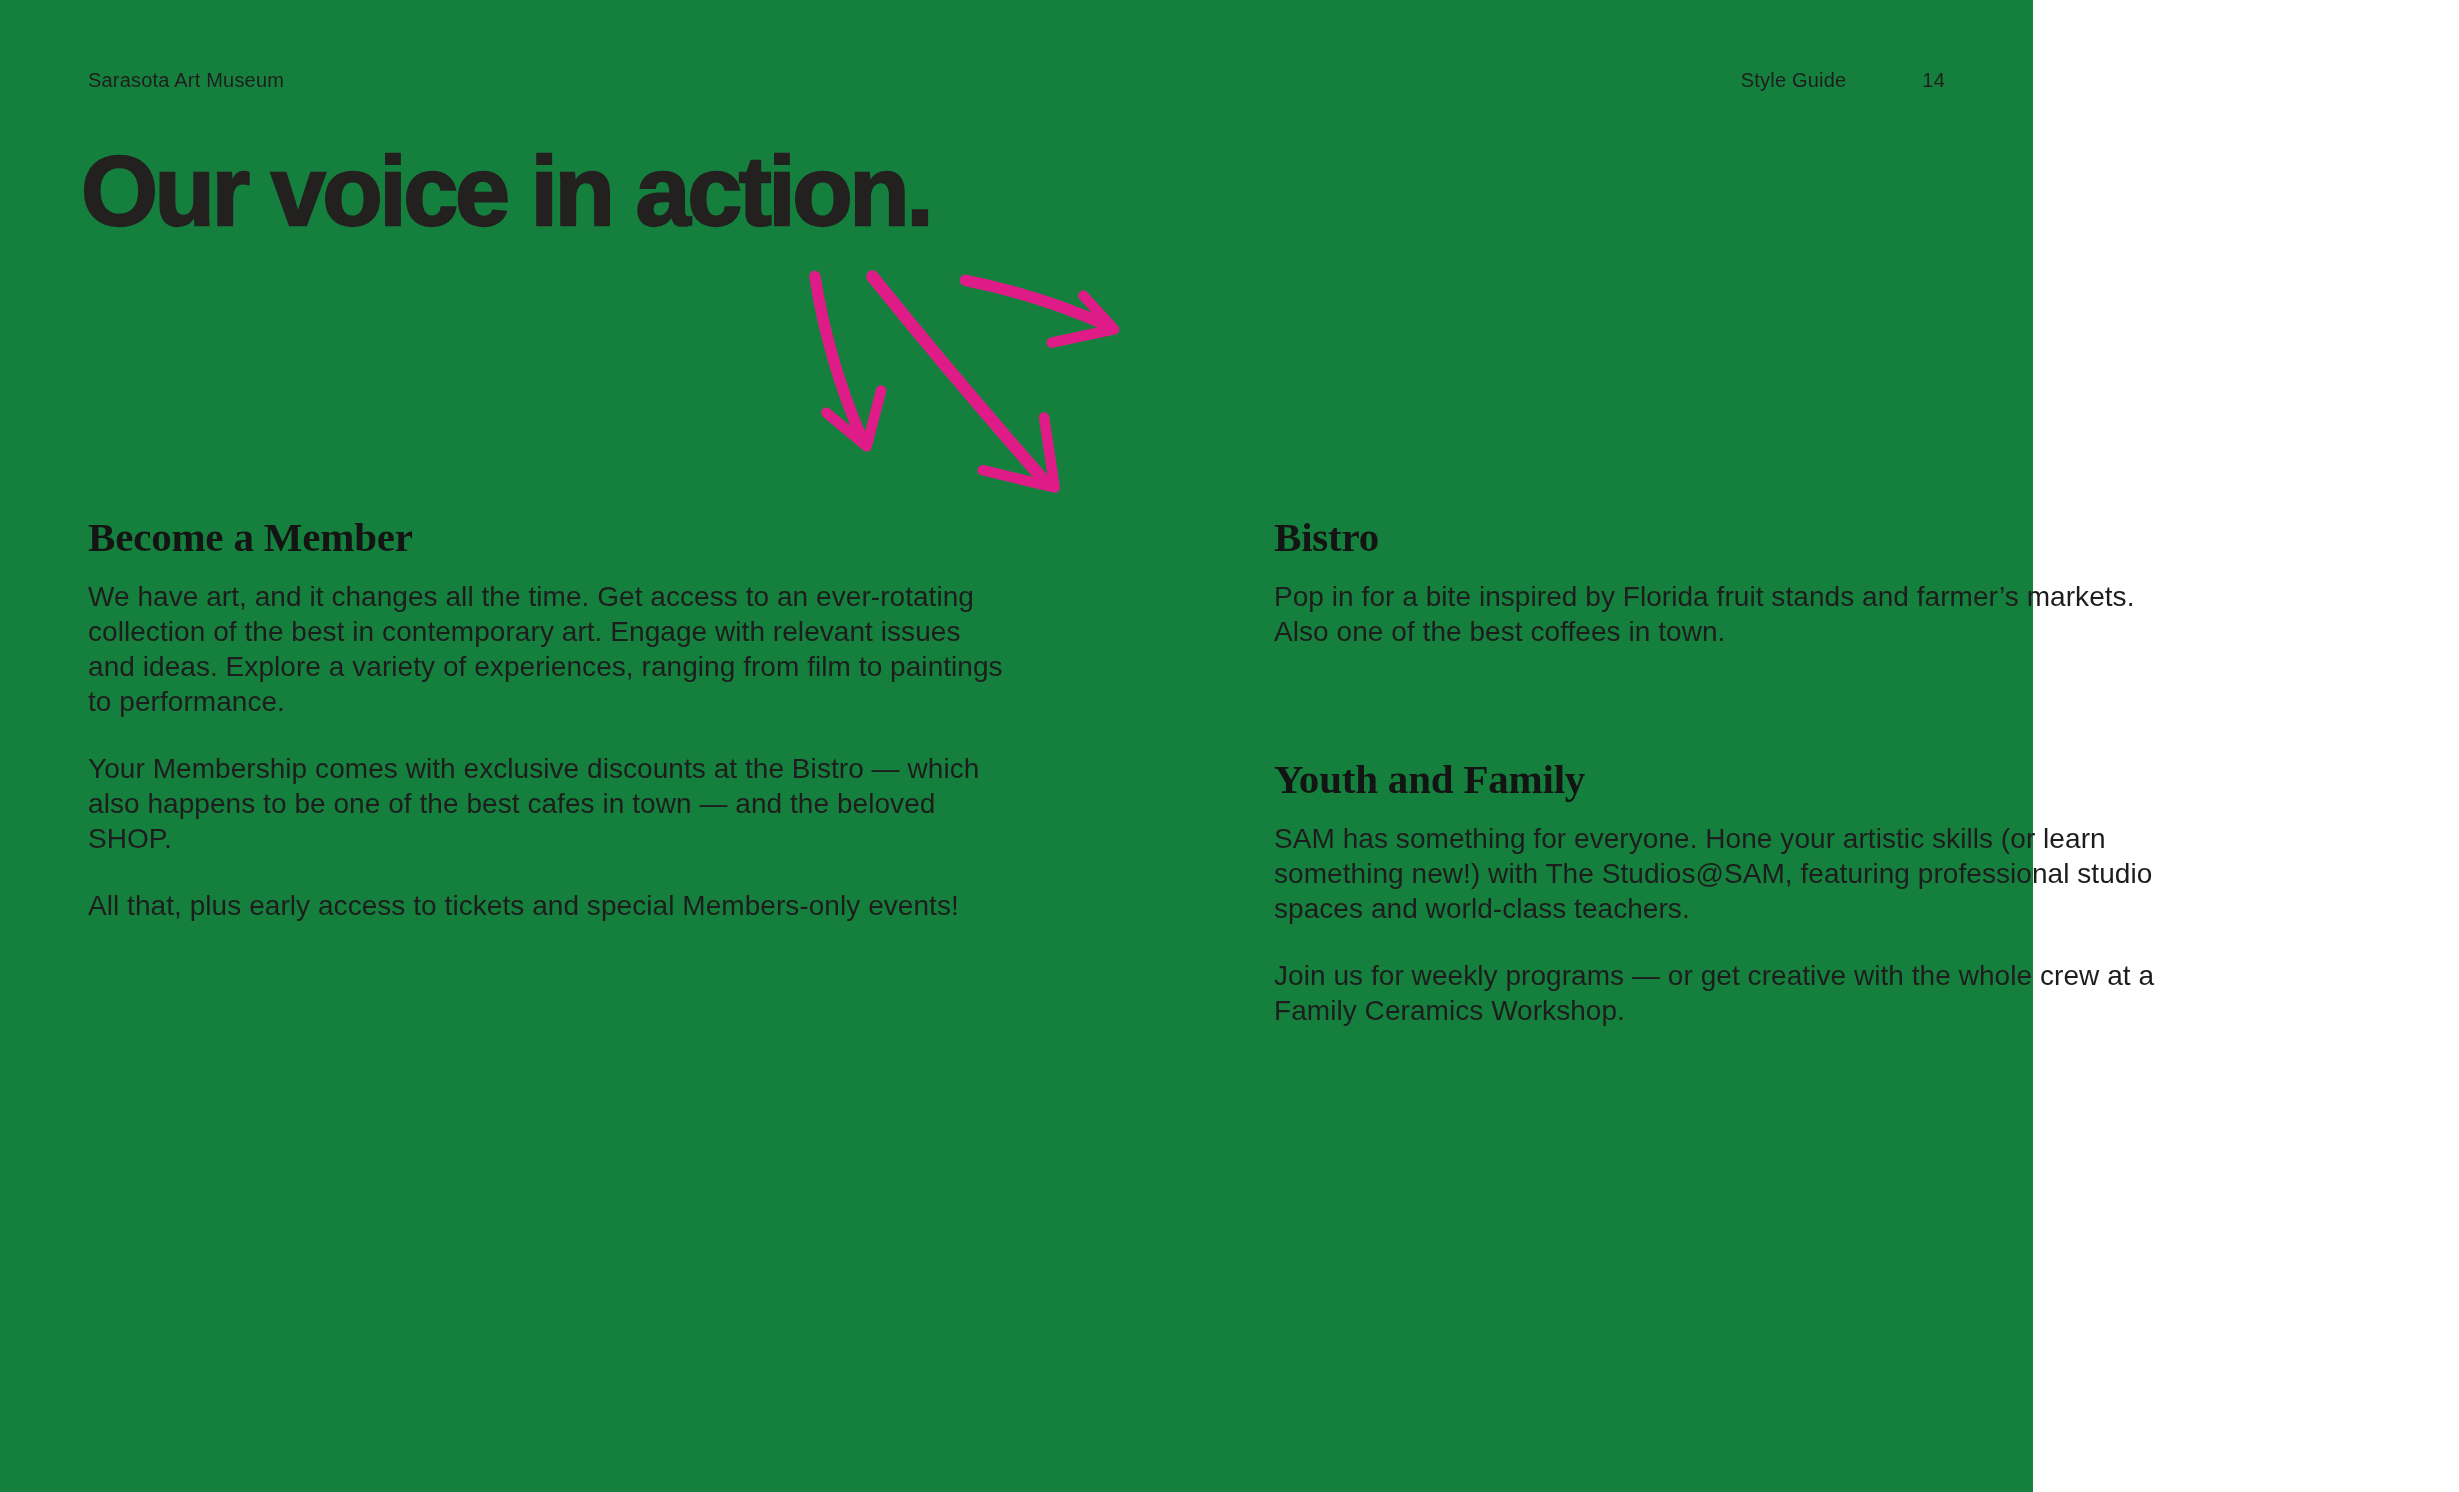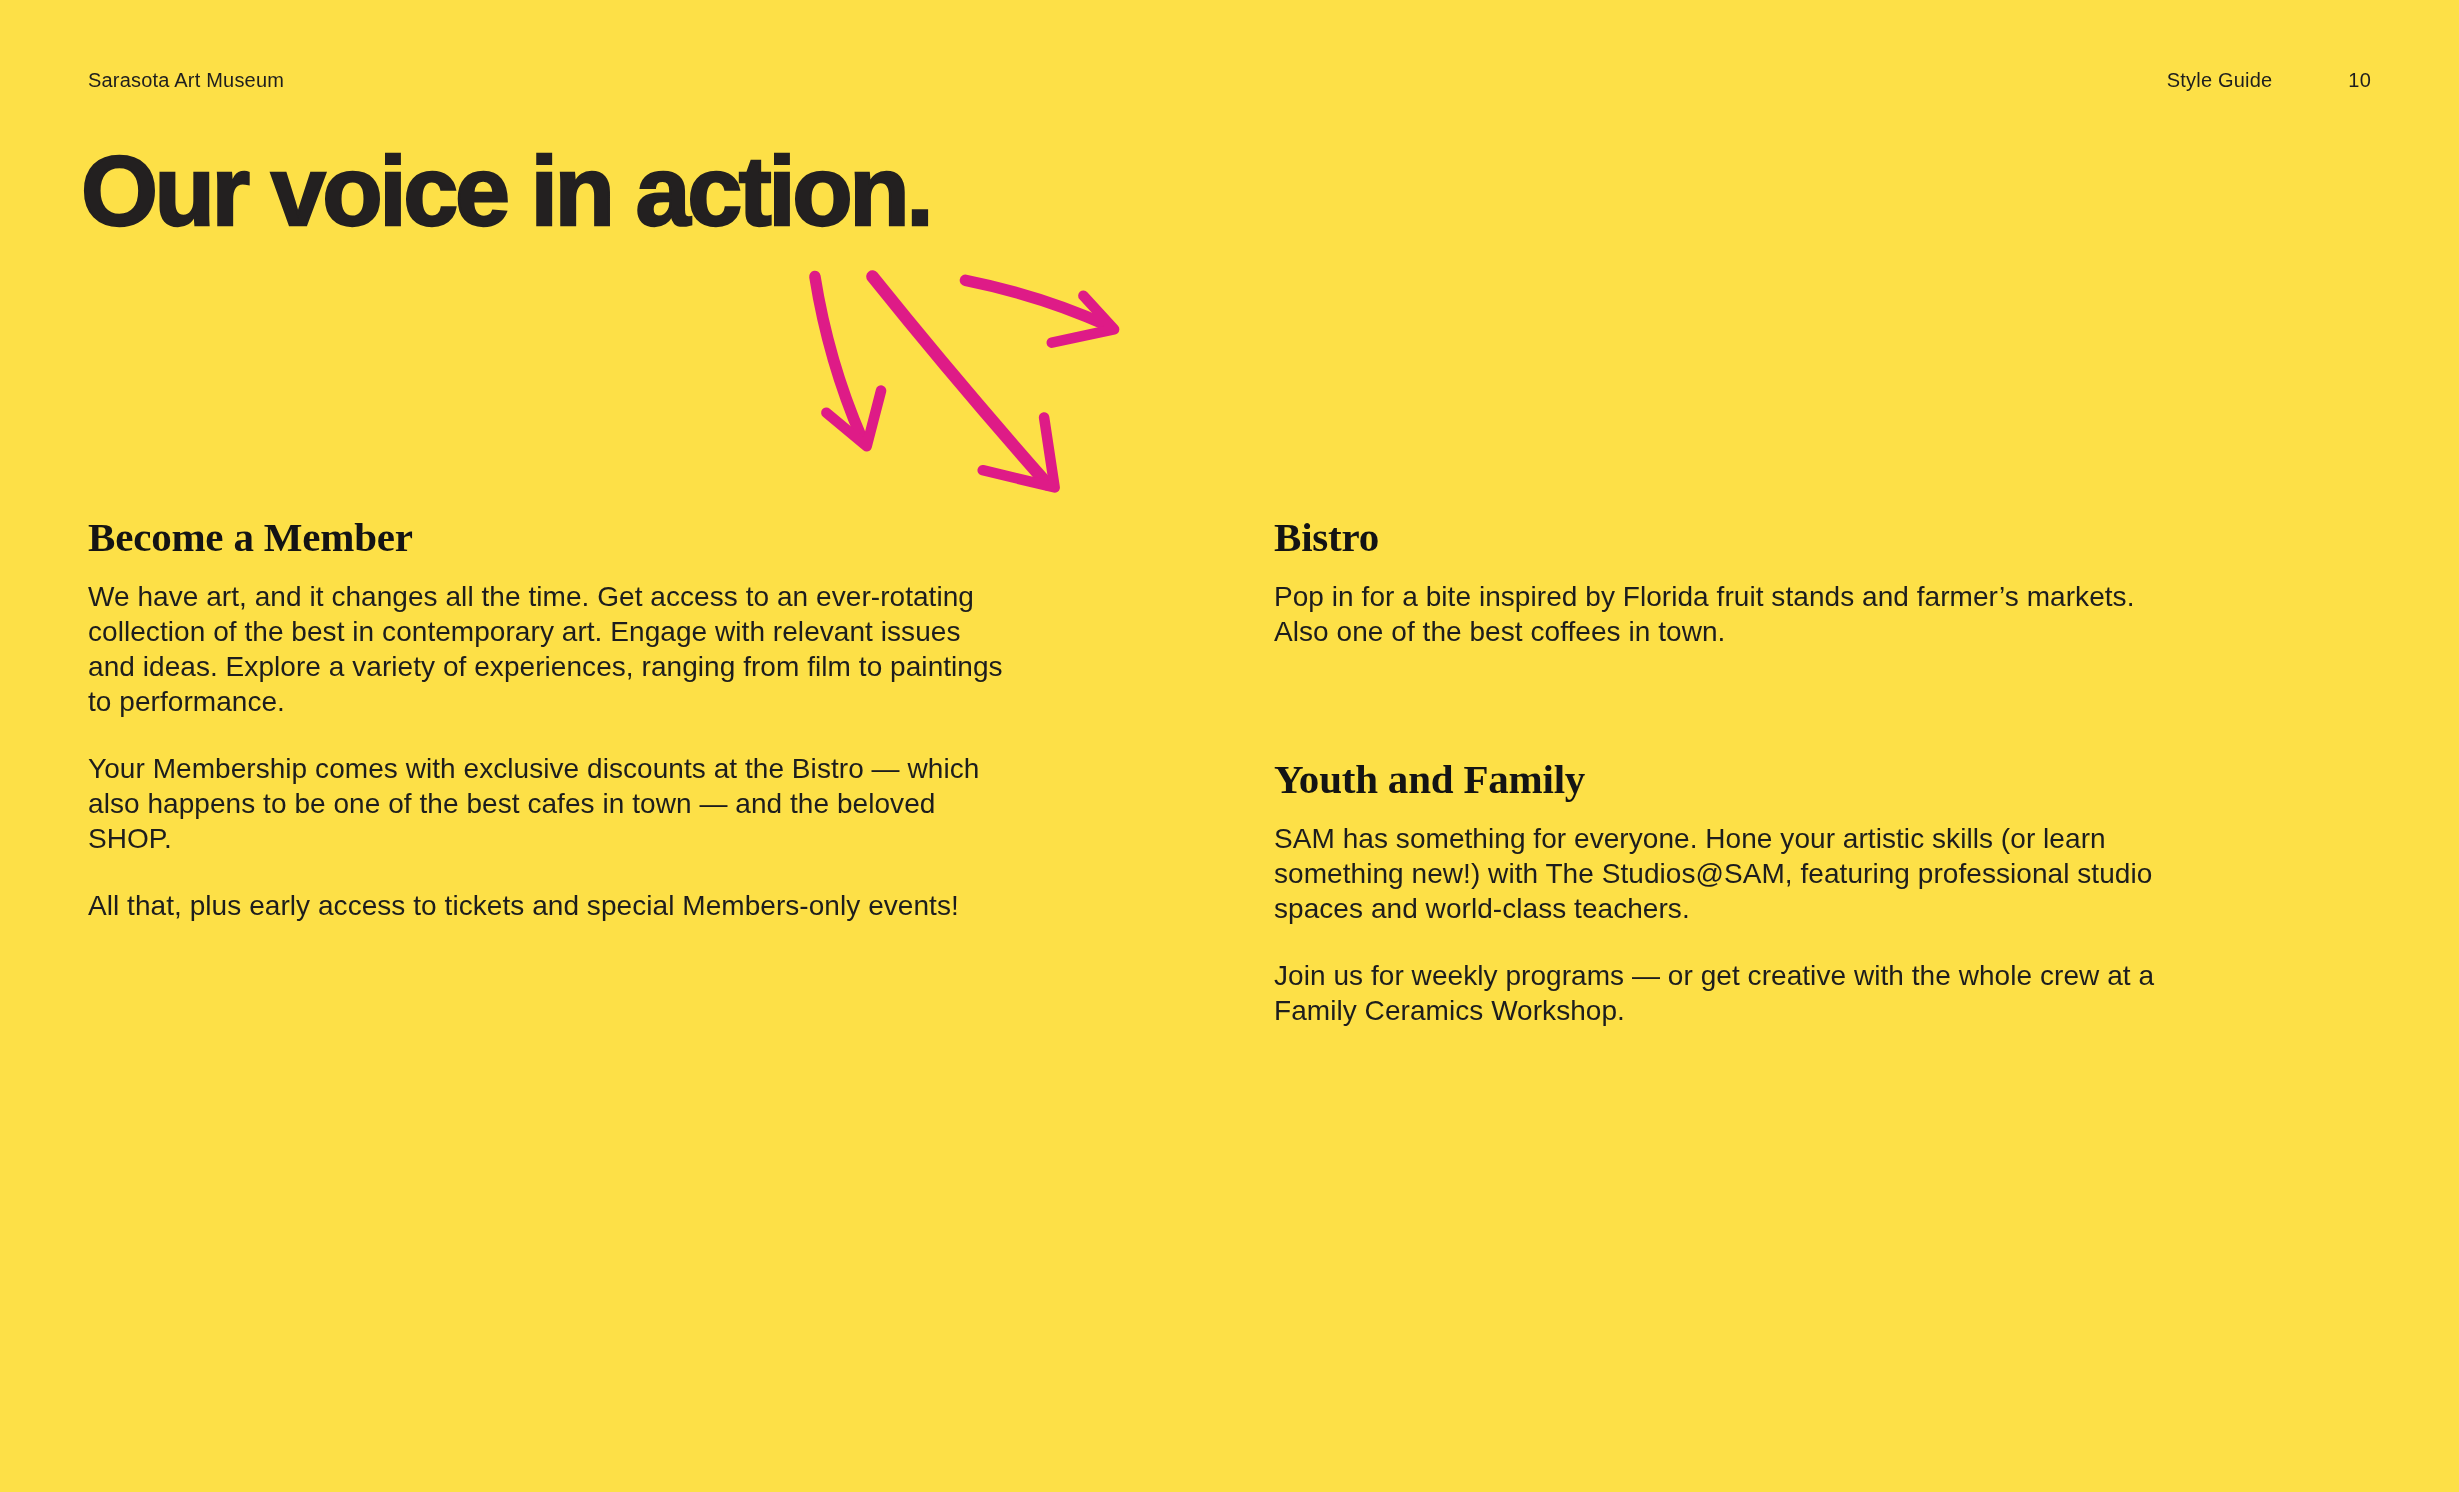--- a/index.html
+++ b/index.html
@@ -4,21 +4,21 @@
 <style>
   * { margin: 0; padding: 0; box-sizing: border-box; }
   html, body {
     width: 2459px; height: 1493px;
     background: #ffffff;
     font-family: "Liberation Sans", sans-serif;
     color: #1d1d1d;
     overflow: hidden;
     position: relative;
   }
-  .page { position: relative; width: 2459px; height: 1493px; background: #fde047; }
+  .page { position: relative; width: 2033px; height: 1493px; background: #15803d; }
 
   
   .meta-header {
     position: absolute;
     top: 67px; left: 88px; right: 88px;
     display: flex; justify-content: space-between; align-items: flex-start;
     font-size: 20px; line-height: 26px;
     color: #1e1e1e;
     letter-spacing: 0.01em;
   }
@@ -80,21 +80,21 @@
 </style>
 </head>
 <body>
 
 <div class="page">
 
   <div class="meta-header">
     <span>Sarasota Art Museum</span>
     <span class="meta-right">
       <span>Style Guide</span>
-      <span>10</span>
+      <span>14</span>
     </span>
   </div>
 
   <h1 class="display-title">Our voice in action.</h1>
 
   <svg class="arrows" viewBox="0 0 332 244" aria-hidden="true">
 
     <g>
       <path d="M10 12 Q24 100 59 181" stroke="#de1b87" stroke-width="12"></path>
       <path d="M22 154 L64 189 L79 131" stroke="#de1b87" stroke-width="11"></path>

